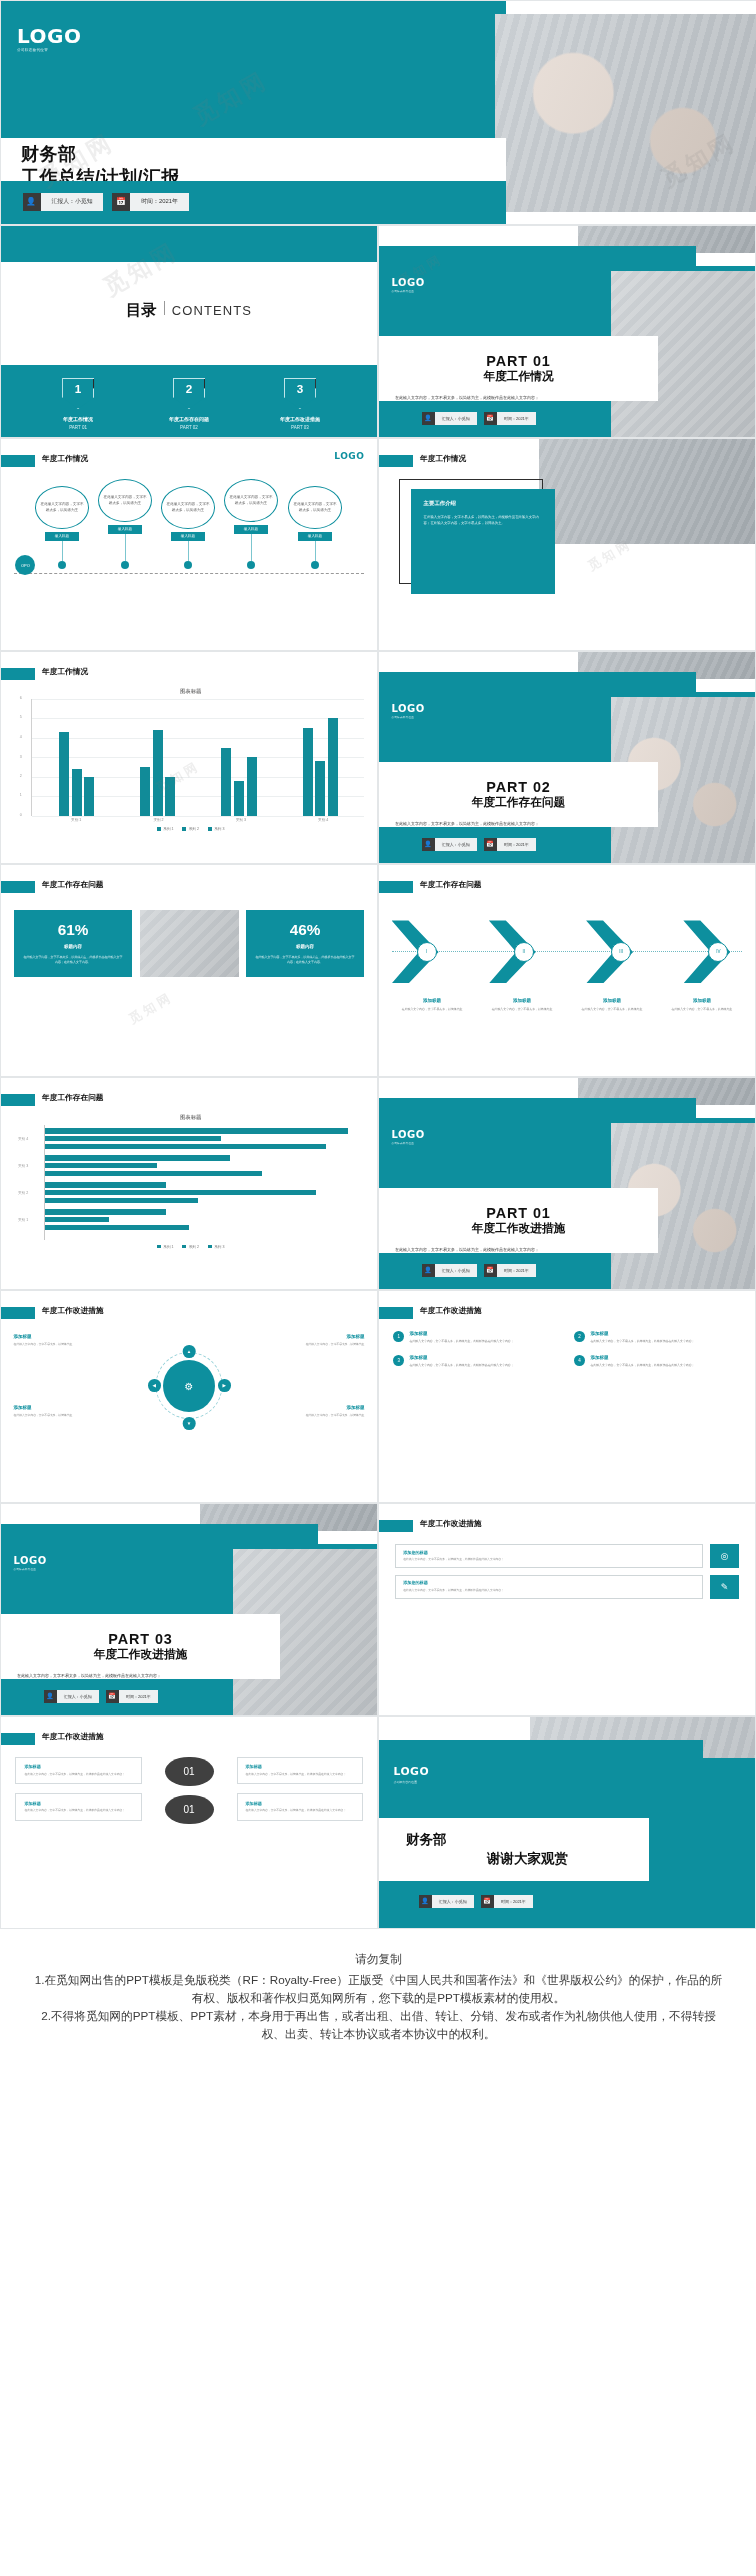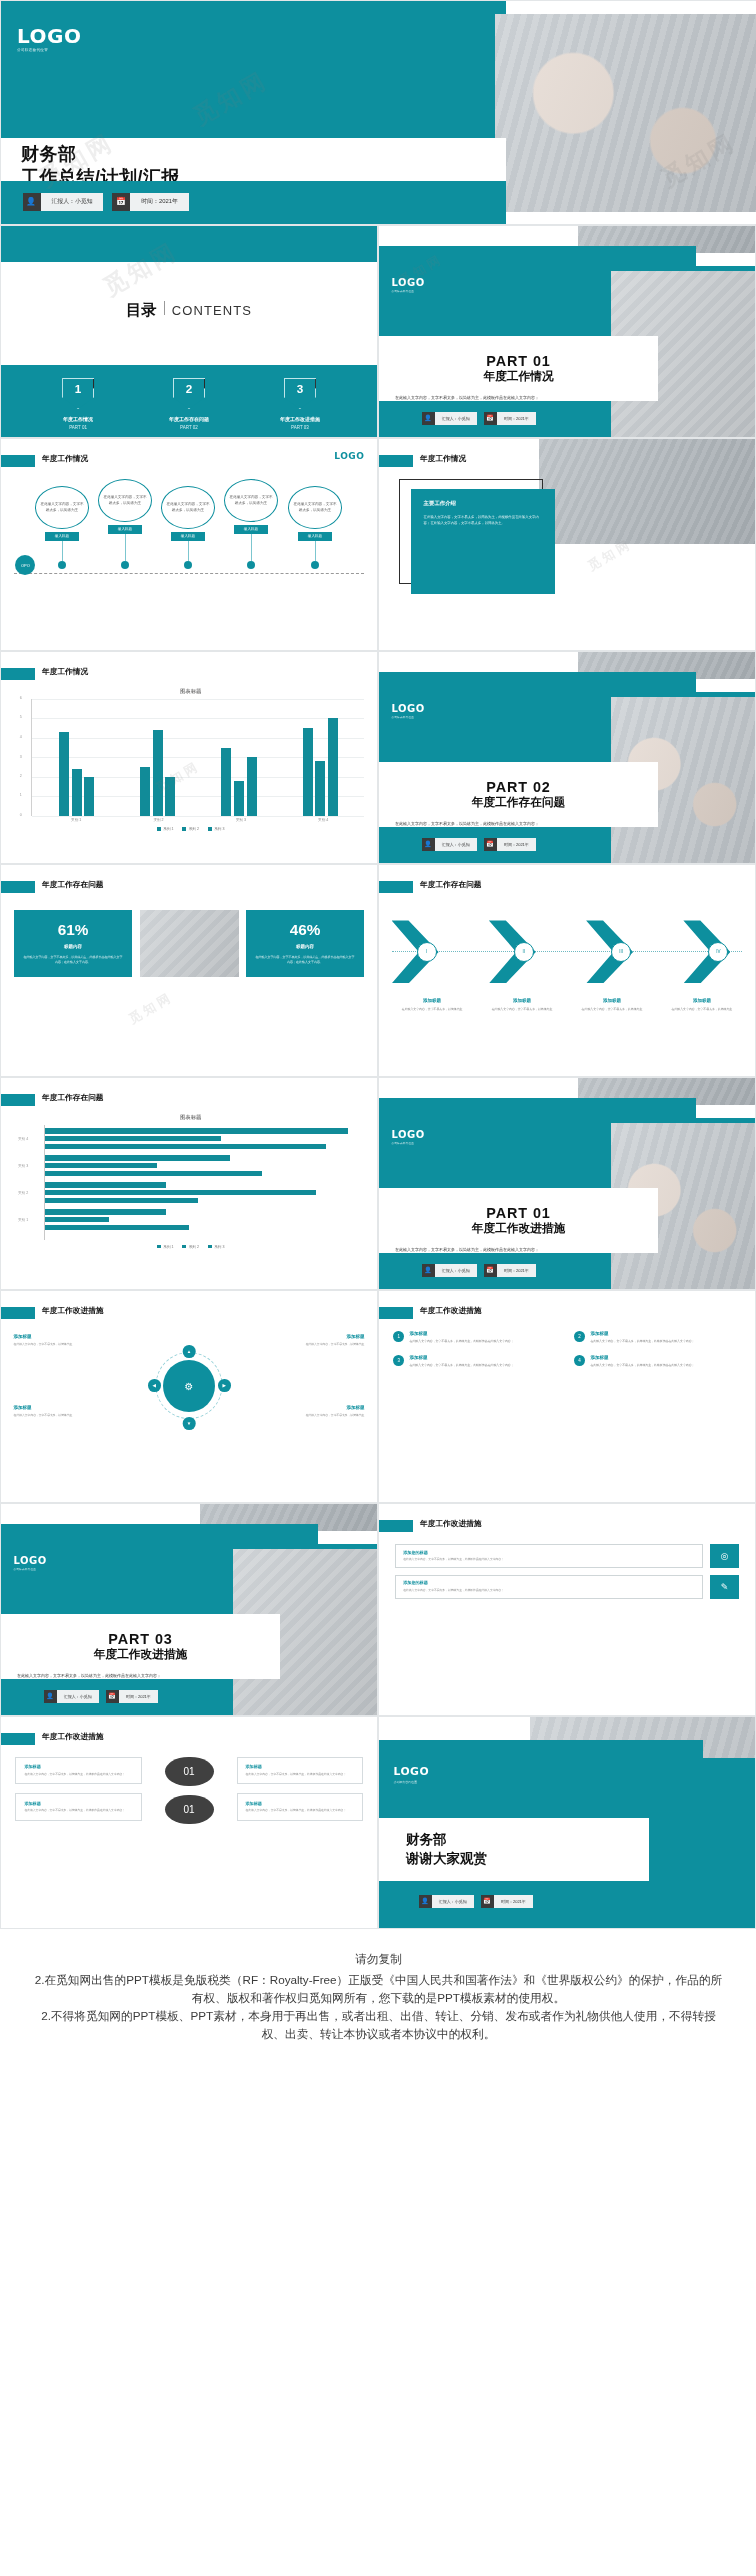--- a/index.html
+++ b/index.html
@@ -244,21 +244,21 @@
   .bub-circ { width: 49px; height: 29px; border-radius: 23.4px/14.4px; background: #404040;
     color: #fff; font-size: 10px; display: flex; align-items: center; justify-content: center; }
 
   
   #thanks .t-pic { position: absolute; right: 0; top: 0; width: 225px; height: 213px; }
   #thanks .t-band { position: absolute; left: 0; top: 23.4px; width: 324px; height: 18px; background: #0d8f9e; }
   #thanks .t-body { position: absolute; left: 0; top: 41px; width: 100%; height: 171px; background: #0d8f9e; }
   #thanks .t-card { position: absolute; left: 0; top: 101px; width: 270px; height: 63px; background: #fff;
     display: flex; flex-direction: column; justify-content: center; padding-left: 27px; }
   #thanks .t-1 { font-size: 13.5px; font-weight: 800; color: #111; }
-  #thanks .t-2 { font-size: 13.5px; font-weight: 800; color: #111; margin-top: 1.8px; }
+  #thanks .t-2 { font-size: 13.5px; font-weight: 800; color: #111; margin-top: 1.8px; text-align: center; }
   #thanks .logo-wrap { left: 14.4px; top: 50px; color: #fff; }
   #thanks .logo-main { font-size: 10.8px; }
   #thanks .logo-sub { font-size: 2.7px; }
   #thanks .t-meta { position: absolute; left: 40px; top: 178px; display: flex; gap: 7.2px; }
   #thanks .chip { height: 12.6px; }
   #thanks .chip-ico { width: 12.6px; font-size: 6.3px; }
   #thanks .chip-txt { font-size: 4px; padding: 0 7.2px; }
 
   
   .copyright { padding: 23.4px 32px 54px; text-align: center; }
@@ -834,20 +834,20 @@
           <div class="chip-ico">📅</div>
           <div class="chip-txt">时间：2021年</div>
         </div>
       </div>
     </div>
 
   </div>
 
   <div class="copyright">
     <h3>请勿复制</h3>
-    <p>2.在觅知网出售的PPT模板是免版税类（RF：Royalty-Free）正版受《中国人民共和国著作法》和《世界版权公约》的保护，作品的所有权、版权和著作权归觅知网所有，您下载的是PPT模板素材的使用权。</p>
+    <p>1.在觅知网出售的PPT模板是免版税类（RF：Royalty-Free）正版受《中国人民共和国著作法》和《世界版权公约》的保护，作品的所有权、版权和著作权归觅知网所有，您下载的是PPT模板素材的使用权。</p>
     <p>2.不得将觅知网的PPT模板、PPT素材，本身用于再出售，或者出租、出借、转让、分销、发布或者作为礼物供他人使用，不得转授权、出卖、转让本协议或者本协议中的权利。</p>
     <div class="wm" style="left:36px;top:144px;">觅知网</div>
     <div class="wm" style="right:18px;top:144px;">觅知网</div>
   </div>
 
 </div>
 
 
 </body></html>

